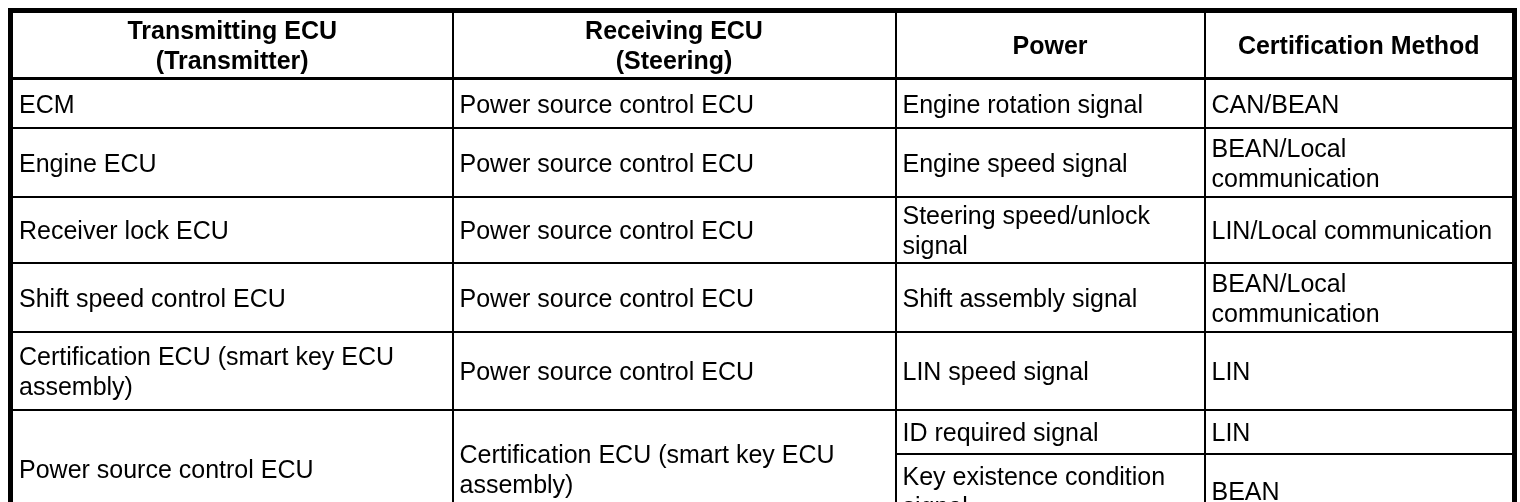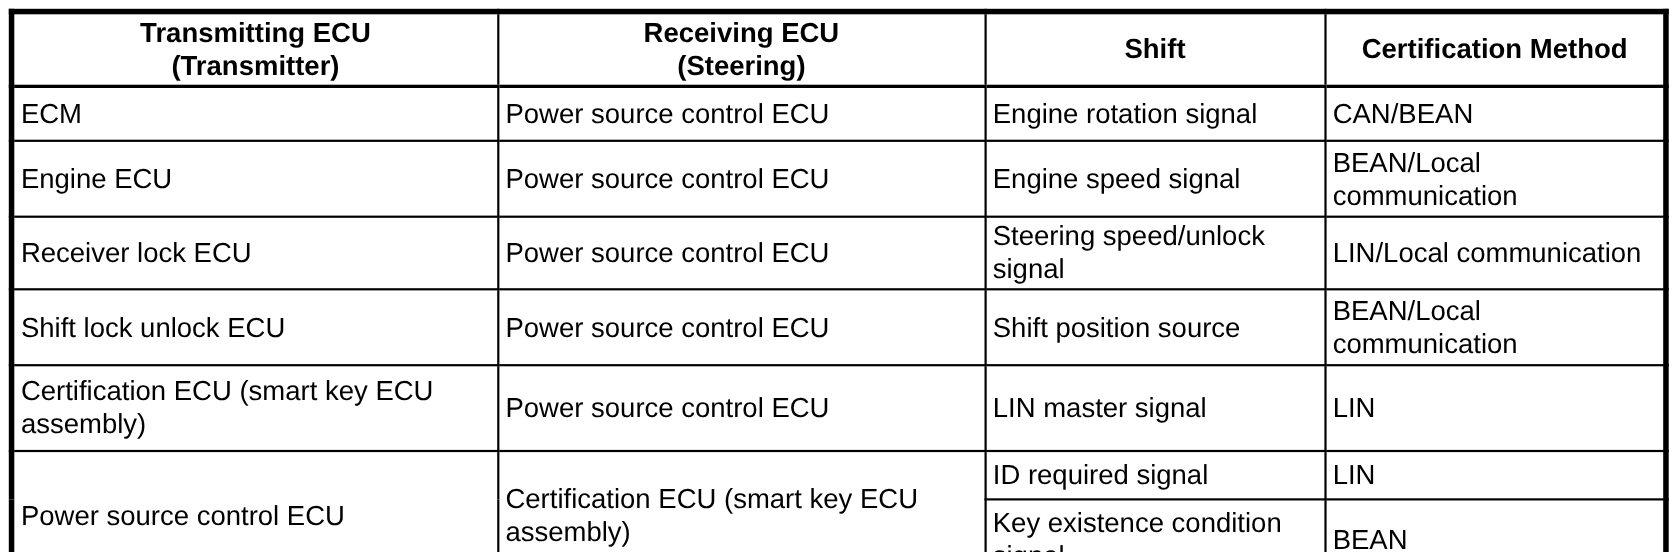--- a/index.html
+++ b/index.html
@@ -65,21 +65,21 @@
       <col style="width:443px">
       <col style="width:309px">
       <col style="width:310px">
     </colgroup>
     <thead>
       <tr>
         <th>Transmitting ECU
 (Transmitter)</th>
         <th>Receiving ECU
 (Steering)</th>
-        <th>Shift</th>
+        <th>Power</th>
         <th>Certification Method</th>
       </tr>
     </thead>
     <tbody>
       <tr class="r-single">
         <td>ECM</td>
         <td>Power source control ECU</td>
         <td>Engine rotation signal</td>
         <td>CAN/BEAN</td>
       </tr>
@@ -90,31 +90,31 @@
         <td>BEAN/Local
 communication</td>
       </tr>
       <tr class="r-single">
         <td>Receiver lock ECU</td>
         <td>Power source control ECU</td>
         <td>Steering speed/unlock signal</td>
         <td>LIN/Local communication</td>
       </tr>
       <tr class="r-double">
-        <td>Shift lock unlock ECU</td>
+        <td>Shift speed control ECU</td>
         <td>Power source control ECU</td>
-        <td>Shift position source</td>
+        <td>Shift assembly signal</td>
         <td>BEAN/Local
 communication</td>
       </tr>
       <tr class="r-tall">
         <td>Certification ECU (smart key ECU
 assembly)</td>
         <td>Power source control ECU</td>
-        <td>LIN master signal</td>
+        <td>LIN speed signal</td>
         <td>LIN</td>
       </tr>
       <tr class="r-sub1">
         <td rowspan="2">Power source control ECU</td>
         <td rowspan="2">Certification ECU (smart key ECU
 assembly)</td>
         <td>ID required signal</td>
         <td>LIN</td>
       </tr>
       <tr class="r-sub2">

